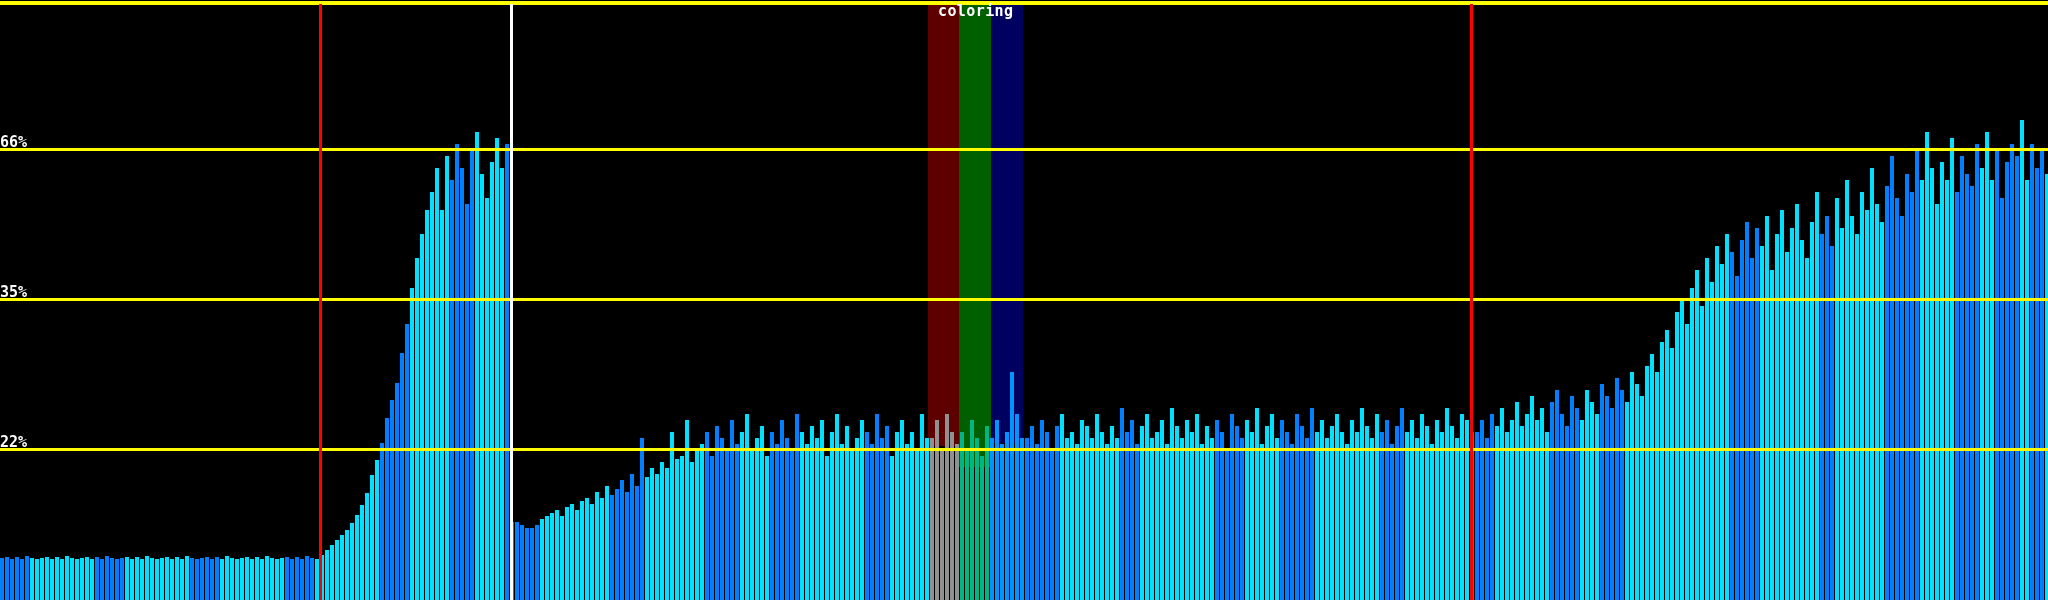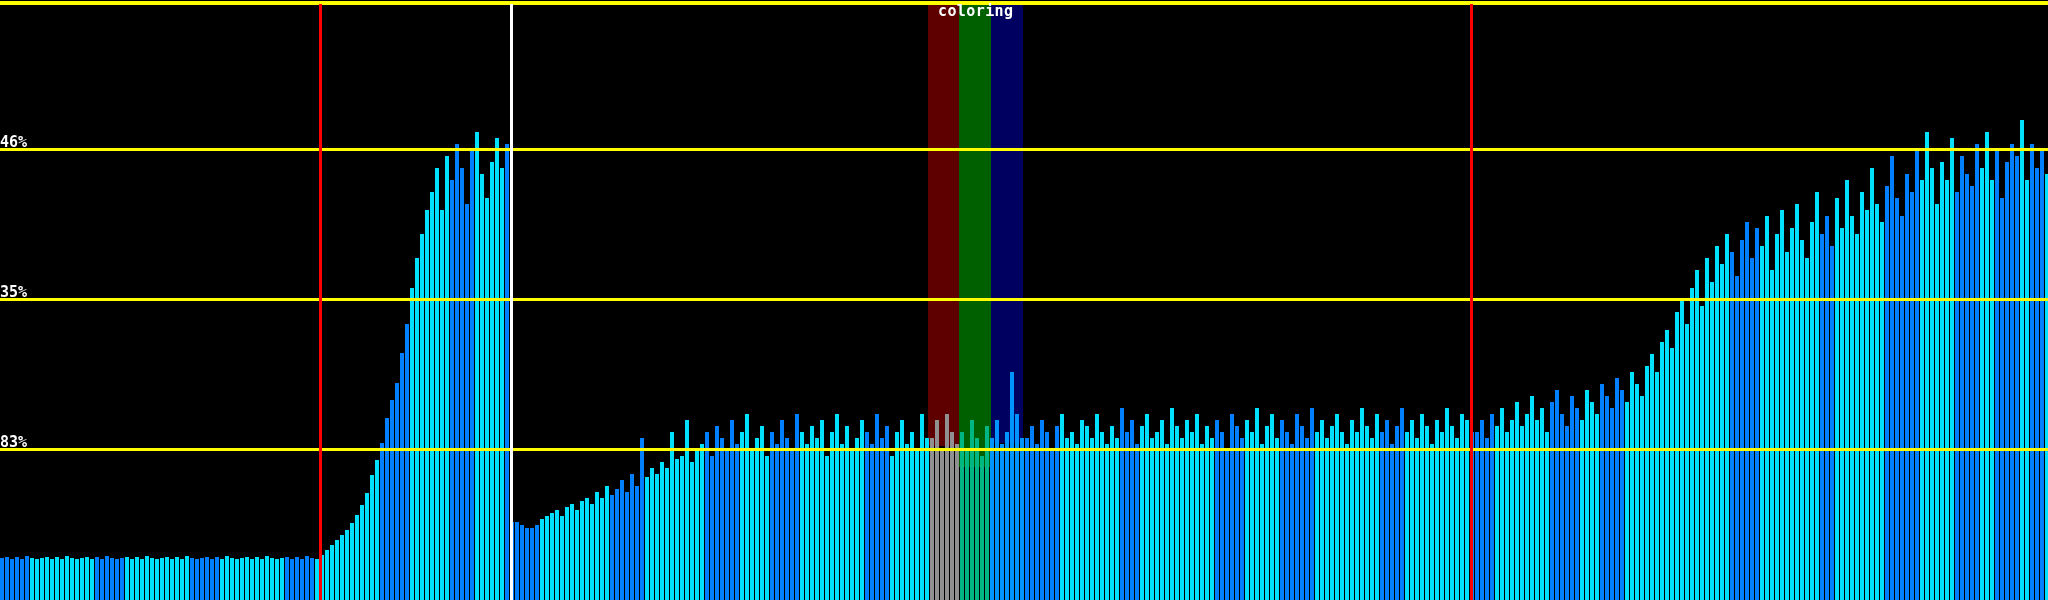--- a/index.html
+++ b/index.html
@@ -454,18 +454,18 @@
   <div class="layer lines-layer">
       <div class="hline" style="top: 1px; height: 4px; background: rgb(255, 255, 0);"></div>
       <div class="hline" style="top: 148px; height: 3px; background: rgb(255, 255, 0);"></div>
       <div class="hline" style="top: 298px; height: 3px; background: rgb(255, 255, 0);"></div>
       <div class="hline" style="top: 448px; height: 3px; background: rgb(255, 255, 0);"></div>
       <div class="vline" style="left: 319px; width: 3px; background: rgb(255, 0, 0);"></div>
       <div class="vline" style="left: 510px; width: 3px; background: rgb(255, 255, 255);"></div>
       <div class="vline" style="left: 1470px; width: 3px; background: rgb(255, 0, 0);"></div>
     </div>
   <div class="layer labels-layer">
-      <div class="axis-label" style="top: 134px;">46%</div>
+      <div class="axis-label" style="top: 134px;">66%</div>
       <div class="axis-label" style="top: 284px;">35%</div>
-      <div class="axis-label" style="top: 434px;">83%</div>
+      <div class="axis-label" style="top: 434px;">22%</div>
     </div>
   <div class="title-label">coloring</div>
 </div>
 
 </body></html>

